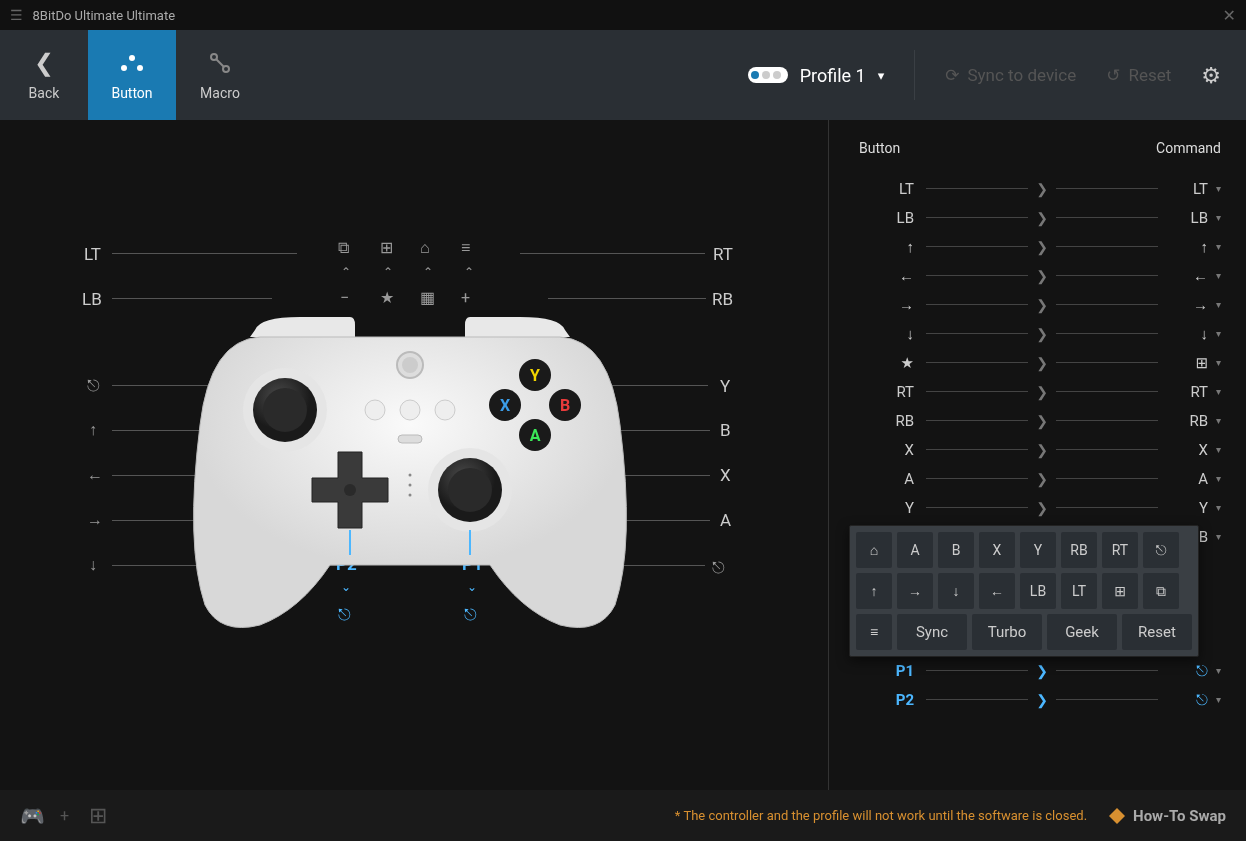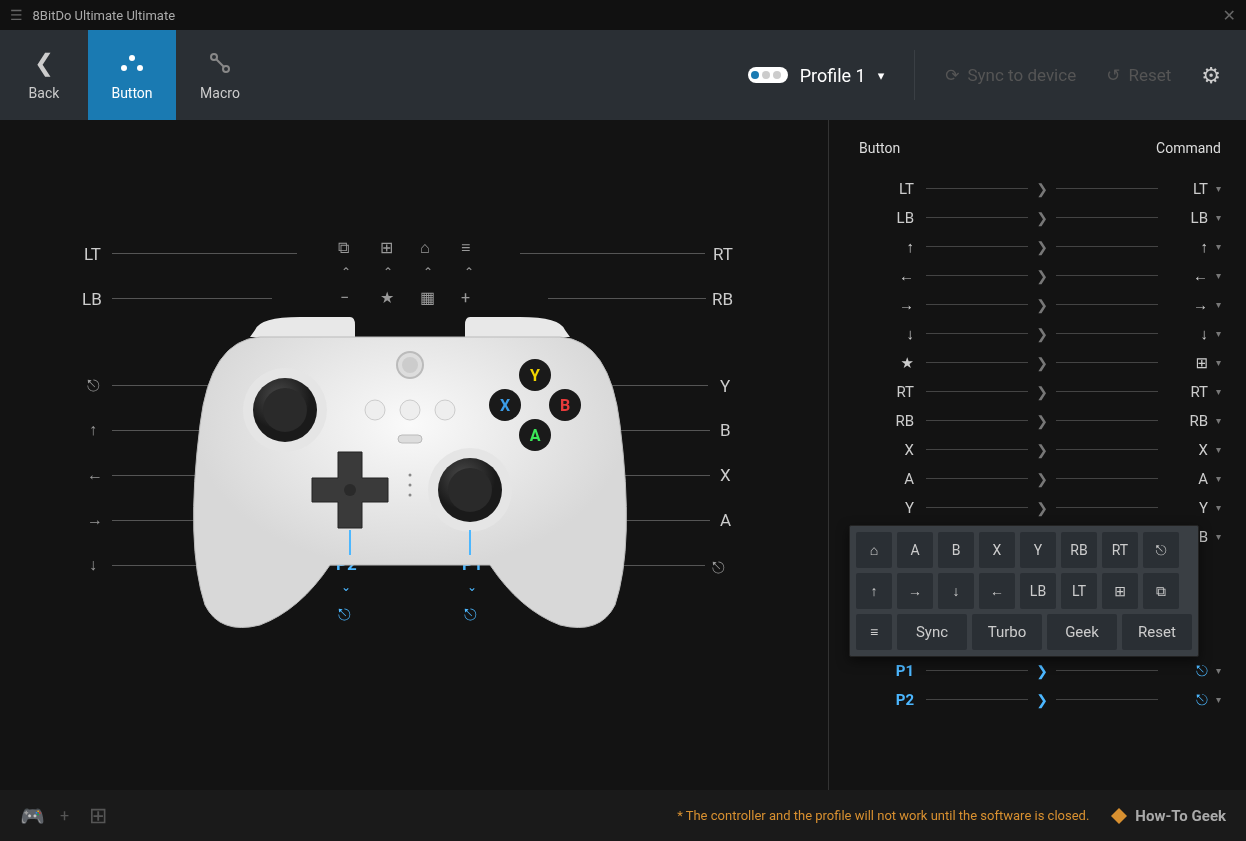--- a/index.html
+++ b/index.html
@@ -385,15 +385,15 @@
 
 <div class="footer">
   <span class="footer-ctrl">🎮</span>
   <span class="footer-plus">+</span>
   <span class="footer-win">⊞</span>
   <span class="footer-warn">* The controller and the profile will not work until the software is closed.</span>
   <span class="footer-logo">
     <svg width="20" height="20" viewBox="0 0 20 20">
         <path d="M10 2 L18 10 L10 18 L2 10 Z M10 6 L14 10 L10 14 L6 10 Z" fill="#d89030"></path>
       </svg>
-    <span>How-To Geek</span>
+    <span>How-To Swap</span>
   </span>
 </div>
 
 </body></html>

